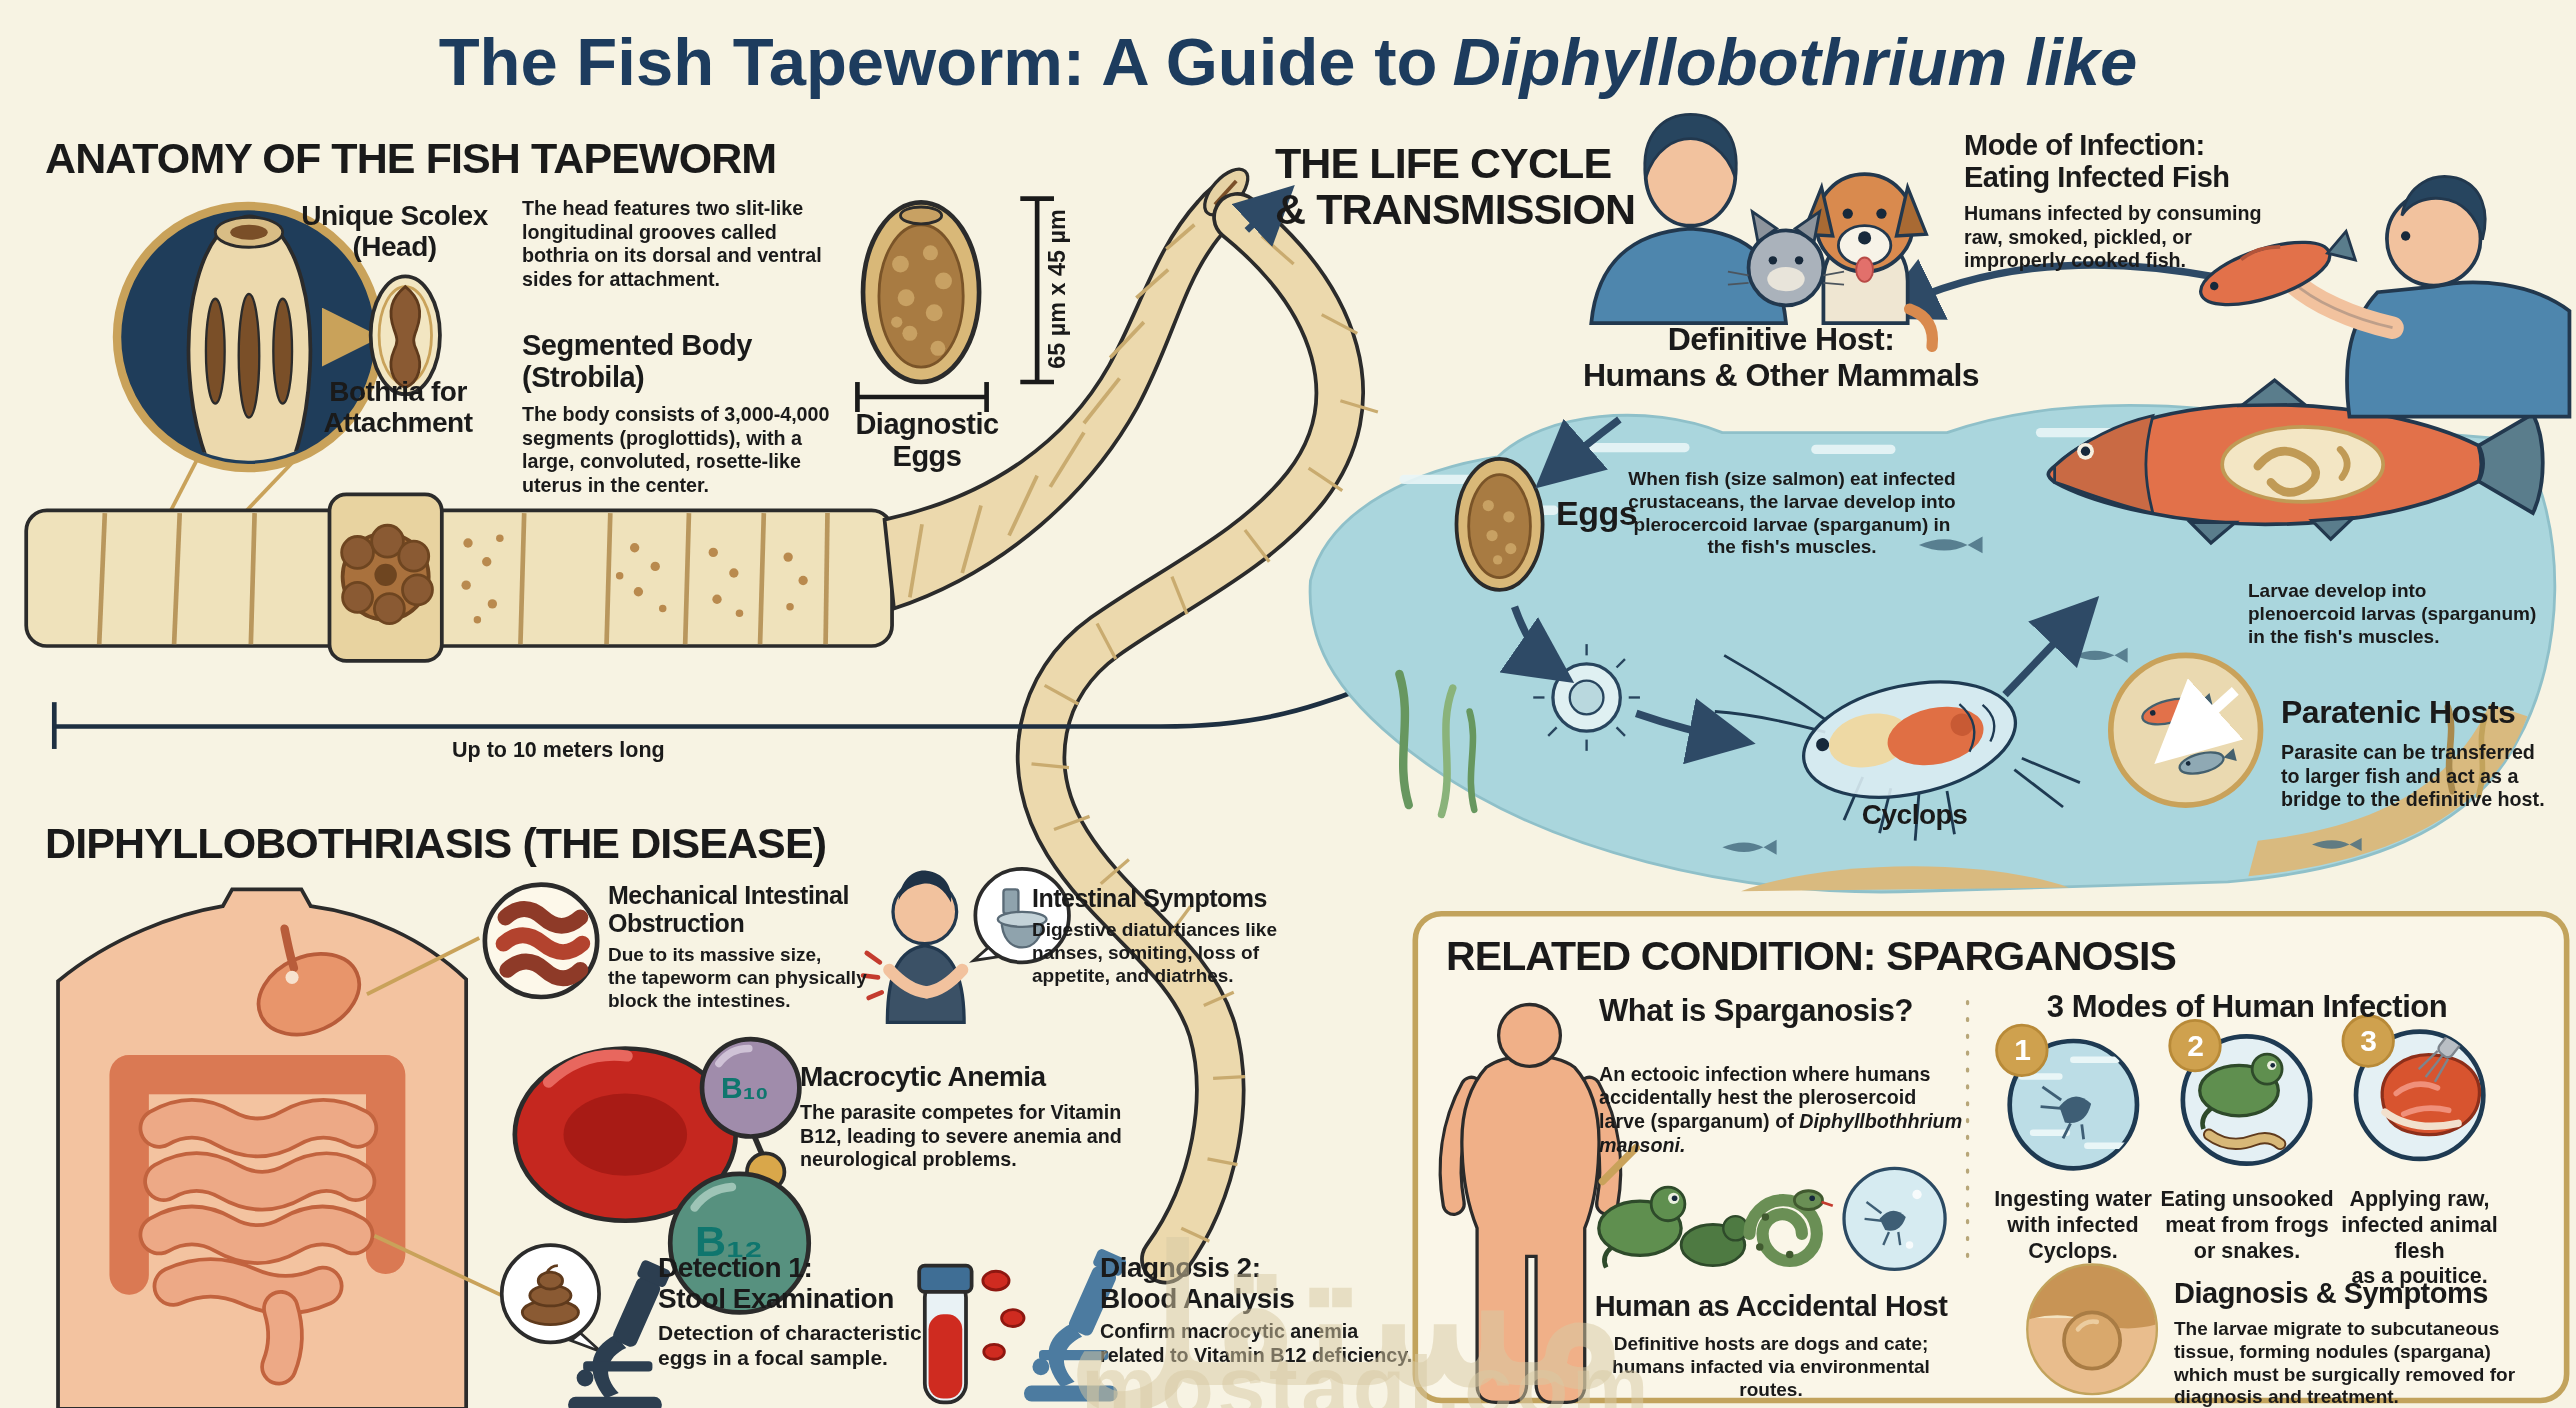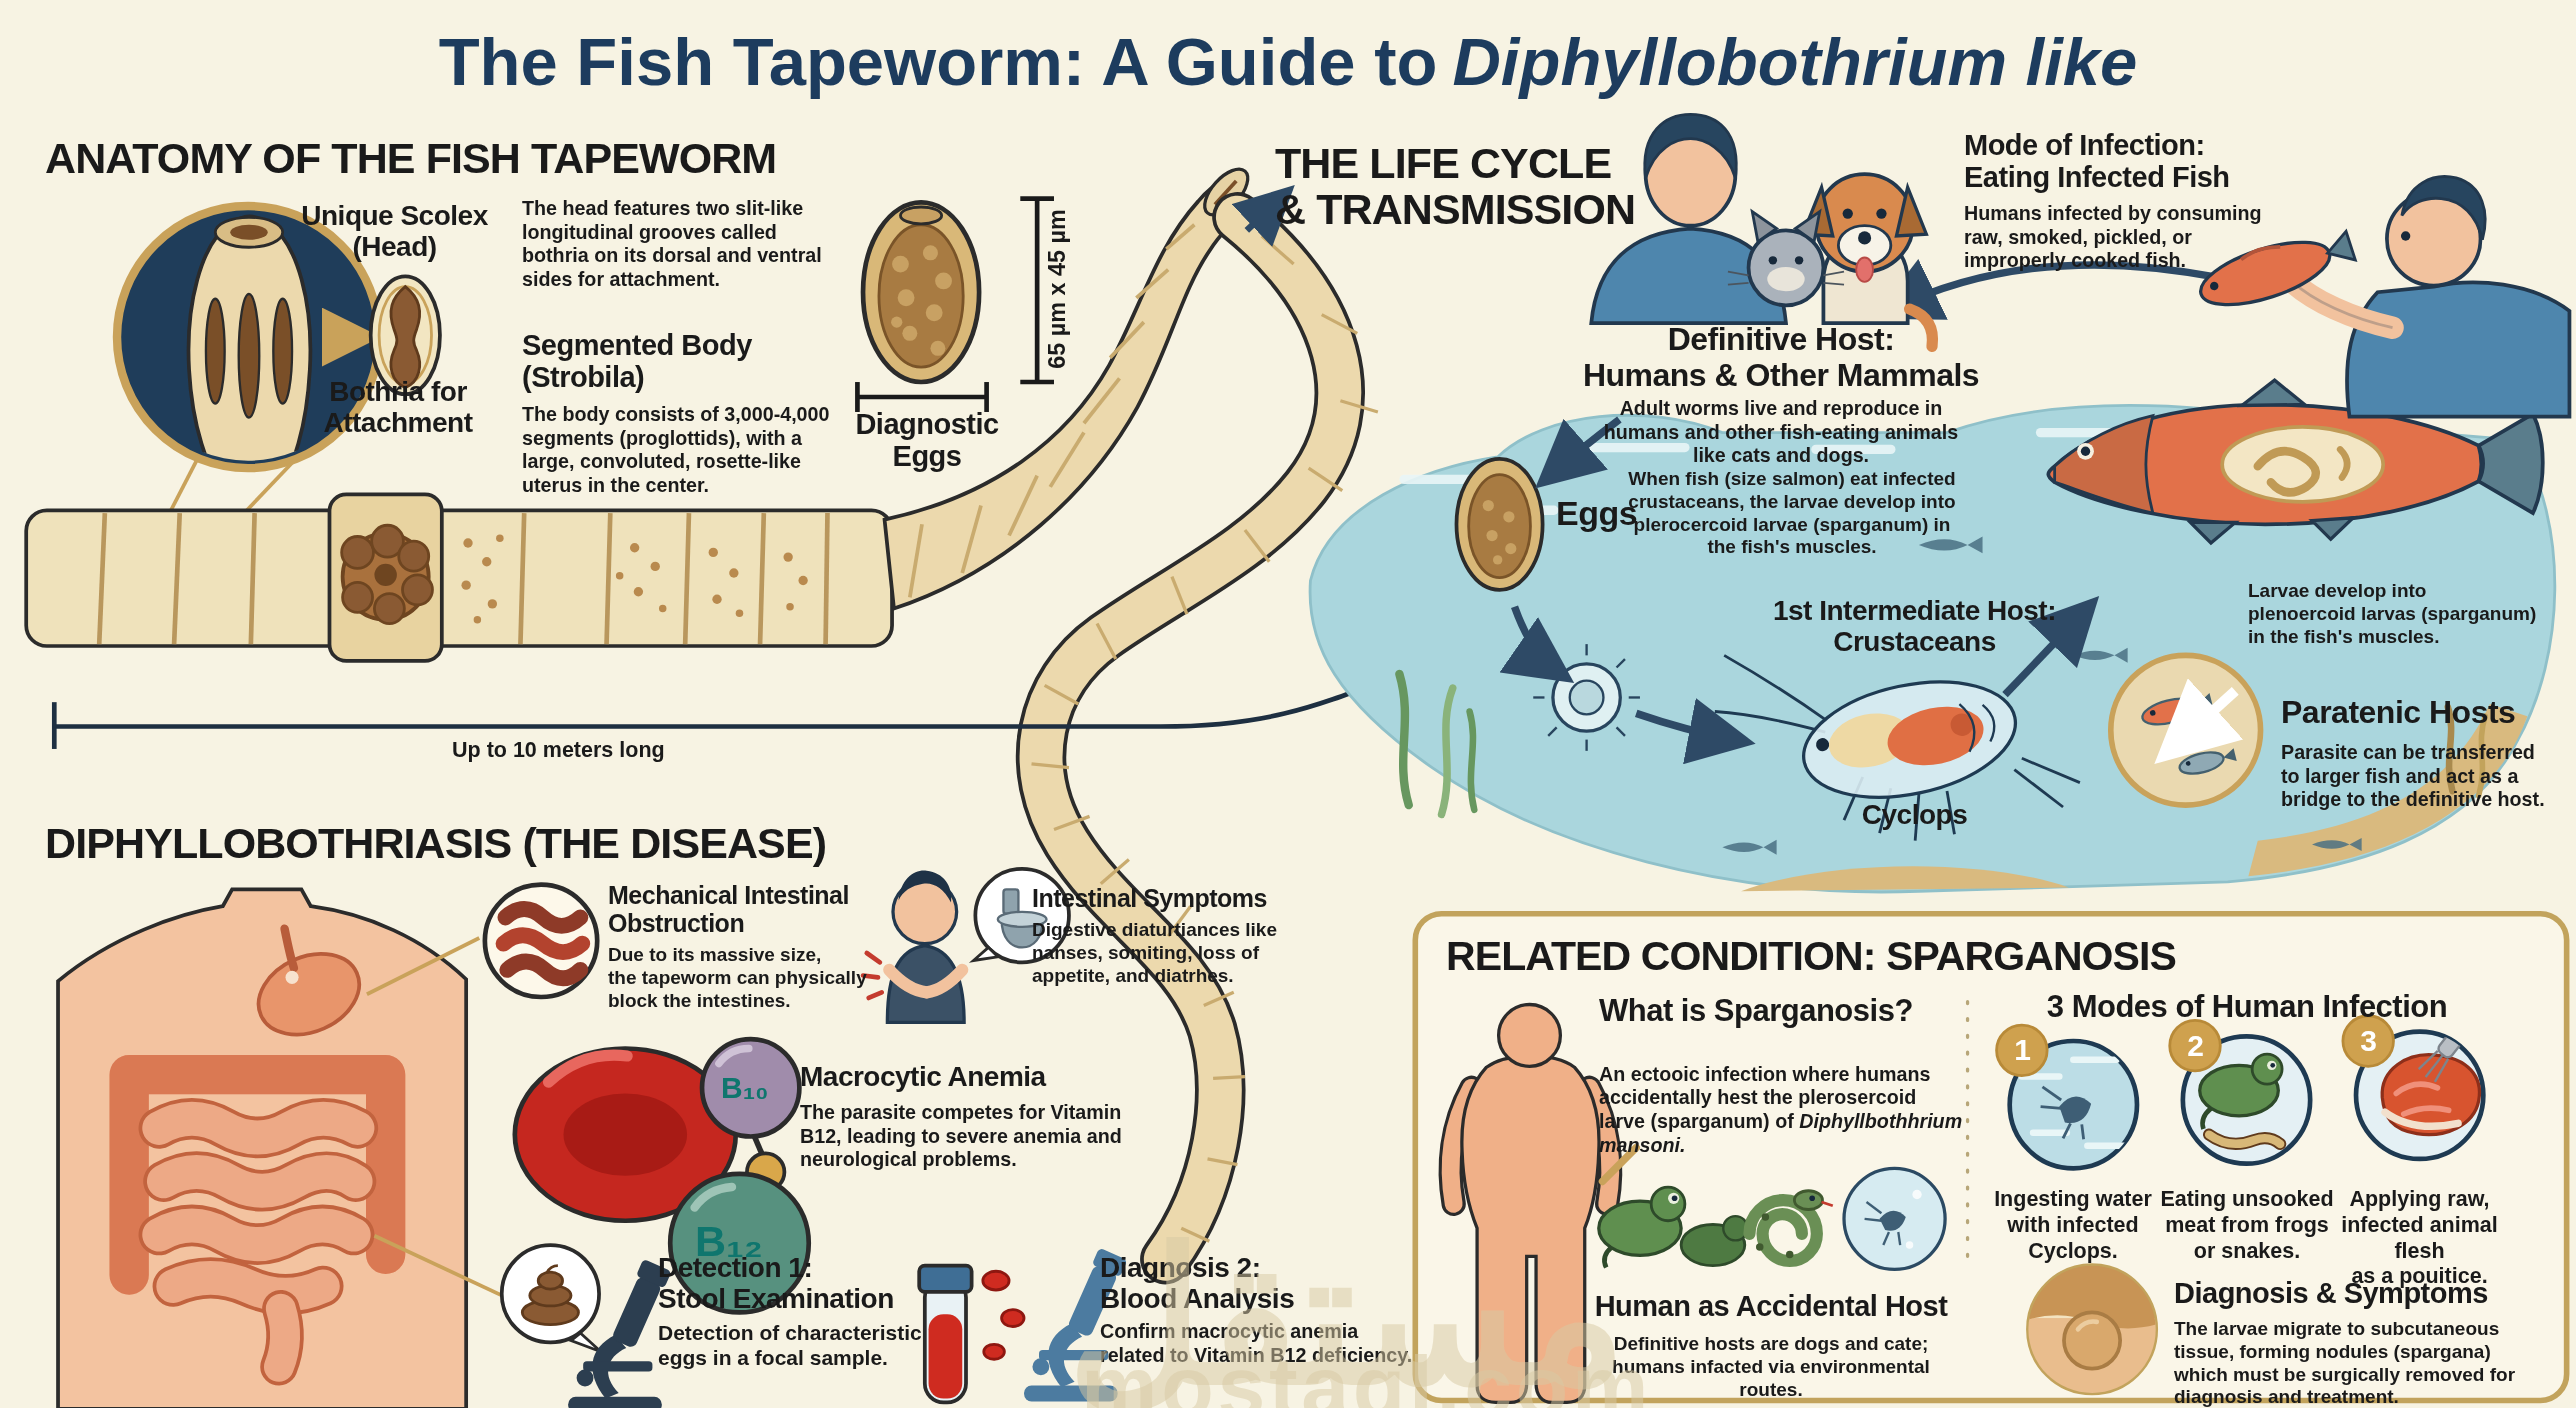--- a/index.html
+++ b/index.html
@@ -573,35 +573,30 @@
 uterus in the center.</div>
 <div class="t b rot ctr" style="left:973px;top:275px;width:168px;font-size:23.4px;font-weight:700;">65 µm x 45 µm</div>
 <div class="t sub ctr" style="left:838px;top:408px;width:178px;font-size:29px;">Diagnostic
 Eggs</div>
 <div class="t b" style="left:452px;top:738px;font-size:21.5px;font-weight:700;">Up to 10 meters long</div>
 
 <div class="t hd" style="left:1275px;top:140px;font-size:43px;">THE LIFE CYCLE
 &amp; TRANSMISSION</div>
 <div class="t sub ctr" style="left:1561px;top:322px;width:440px;font-size:32px;">Definitive Host:
 Humans &amp; Other Mammals</div>
-<div class="t b ctr" style="left:1561px;top:397px;width:440px;font-size:19.7px;">Adult worms live and reproduce in
-humans and other fish-eating animals
-like cats and dogs.</div>
 <div class="t sub" style="left:1964px;top:129px;width:393px;font-size:29px;">Mode of Infection:
 Eating Infected Fish</div>
 <div class="t b" style="left:1964px;top:202px;width:393px;font-size:19.7px;">Humans infected by consuming
 raw, smoked, pickled, or
 improperly cooked fish.</div>
 <div class="t sub" style="left:1556px;top:494px;font-size:34px;">Eggs</div>
 <div class="t b ctr" style="left:1619px;top:468px;width:346px;font-size:19px;">When fish (size salmon) eat infected
 crustaceans, the larvae develop into
 plerocercoid larvae (sparganum) in
 the fish's muscles.</div>
-<div class="t sub ctr" style="left:1760px;top:595px;width:309px;font-size:28px;">1st Intermediate Host:
-Crustaceans</div>
 <div class="t sub ctr" style="left:1835px;top:799px;width:159px;font-size:28px;">Cyclops</div>
 <div class="t b" style="left:2248px;top:580px;width:328px;font-size:19px;">Larvae develop into
 plenoercoid larvas (sparganum)
 in the fish's muscles.</div>
 <div class="t sub" style="left:2281px;top:695px;font-size:32px;">Paratenic Hosts</div>
 <div class="t b" style="left:2281px;top:741px;width:300px;font-size:19.7px;">Parasite can be transferred
 to larger fish and act as a
 bridge to the definitive host.</div>
 
 <div class="t hd" style="left:45px;top:820px;font-size:43px;">DIPHYLLOBOTHRIASIS (THE DISEASE)</div>

